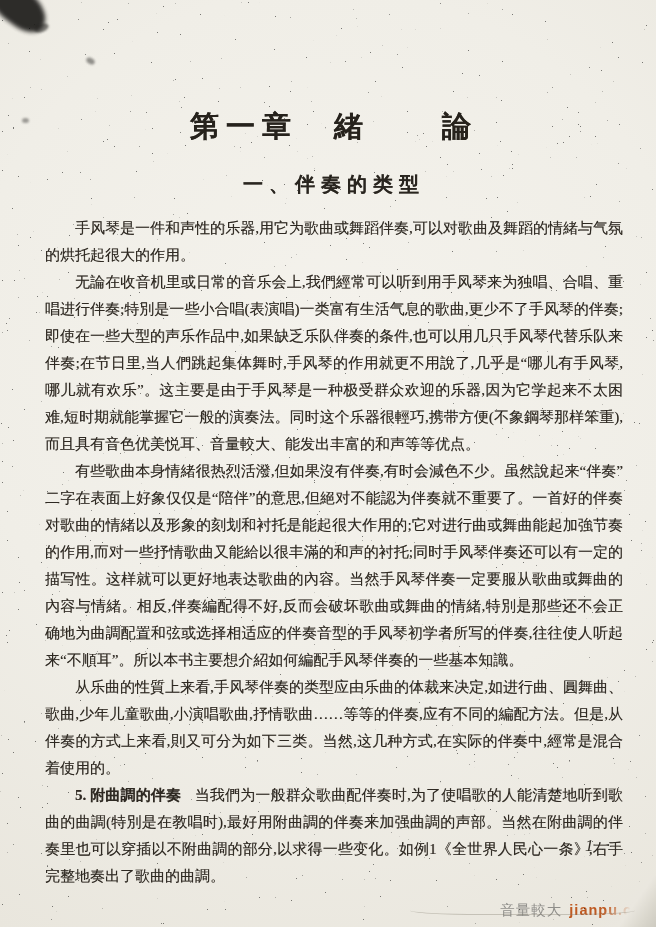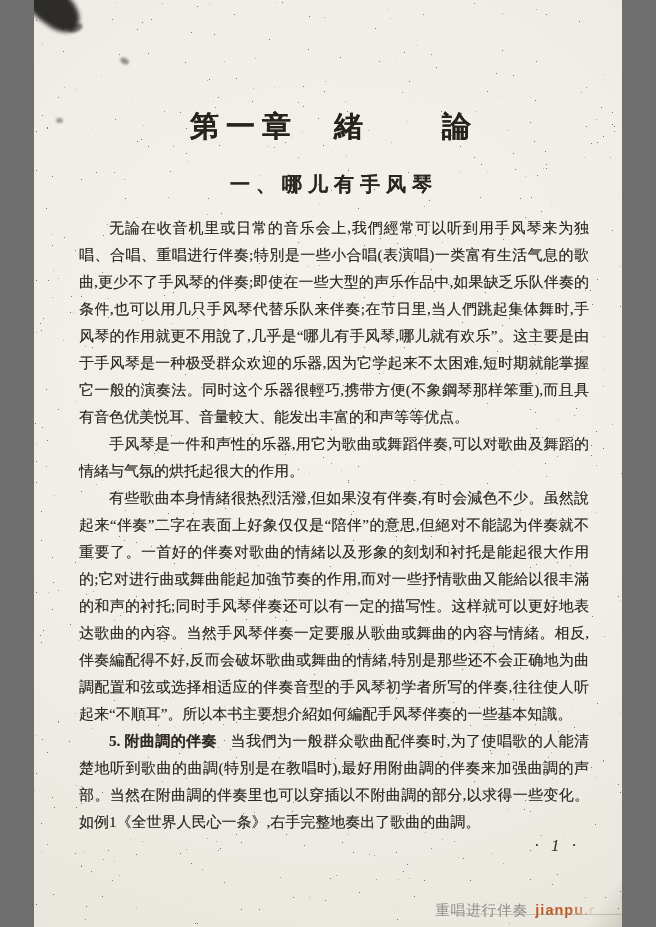--- a/index.html
+++ b/index.html
@@ -1,18 +1,18 @@
 <!DOCTYPE html>
 <html lang="zh"><head>
 <meta charset="utf-8">
 <style>
   html,body { margin:0; padding:0; background:#6e6e6e; }
   .page {
     position:relative;
-    width:588px; height:927px;
+    width:656px; height:927px;
     margin:0 auto;
     overflow:hidden;
     background: radial-gradient(circle at 50% 38%, #f4f2ec 0%, #f0eee7 55%, #e9e6dd 100%);
     font-family:"Liberation Serif","DejaVu Serif",serif;
     color:#2b2620;
   }
   .content { position:absolute; left:45px; right:33px; top:0; }
   .chapter-title {
     margin:106px 0 24px 0;
     text-align:center;
@@ -80,39 +80,40 @@
            opacity:.5; mix-blend-mode:multiply; }
 </style>
 </head>
 <body>
 
 <div class="page">
 
   <main class="content">
     <h1 class="chapter-title">第一章　緒　　論</h1>
 
-    <h2 class="section-title">一、哪儿有手风琴</h2>
+    <h2 class="section-title">一、伴奏的类型</h2>
+
+    <p class="body-par">手风琴是一件和声性的乐器,用它为歌曲或舞蹈伴奏,可以对歌曲及舞蹈的情緒与气氛的烘托起很大的作用。</p>
 
     <p class="body-par">无論在收音机里或日常的音乐会上,我們經常可以听到用手风琴来为独唱、合唱、重唱进行伴奏;特別是一些小合唱(表演唱)一类富有生活气息的歌曲,更少不了手风琴的伴奏;即使在一些大型的声乐作品中,如果缺乏乐队伴奏的条件,也可以用几只手风琴代替乐队来伴奏;在节日里,当人們跳起集体舞时,手风琴的作用就更不用說了,几乎是“哪儿有手风琴,哪儿就有欢乐”。这主要是由于手风琴是一种极受群众欢迎的乐器,因为它学起来不太困难,短时期就能掌握它一般的演奏法。同时这个乐器很輕巧,携带方便(不象鋼琴那样笨重),而且具有音色优美悦耳、音量較大、能发出丰富的和声等等优点。</p>
-
-    <p class="body-par">手风琴是一件和声性的乐器,用它为歌曲或舞蹈伴奏,可以对歌曲及舞蹈的情緒与气氛的烘托起很大的作用。</p>
 
     <p class="body-par">有些歌曲本身情緒很热烈活潑,但如果沒有伴奏,有时会減色不少。虽然說起来“伴奏”二字在表面上好象仅仅是“陪伴”的意思,但絕对不能認为伴奏就不重要了。一首好的伴奏对歌曲的情緒以及形象的刻划和衬托是能起很大作用的;它对进行曲或舞曲能起加強节奏的作用,而对一些抒情歌曲又能給以很丰滿的和声的衬托;同时手风琴伴奏还可以有一定的描写性。这样就可以更好地表达歌曲的內容。当然手风琴伴奏一定要服从歌曲或舞曲的內容与情緒。相反,伴奏編配得不好,反而会破坏歌曲或舞曲的情緒,特別是那些还不会正确地为曲調配置和弦或选择相适应的伴奏音型的手风琴初学者所写的伴奏,往往使人听起来“不順耳”。所以本书主要想介紹如何編配手风琴伴奏的一些基本知識。</p>
 
 
+    <p class="body-par">从乐曲的性質上来看,手风琴伴奏的类型应由乐曲的体裁来决定,如进行曲、圓舞曲、歌曲,少年儿童歌曲,小演唱歌曲,抒情歌曲……等等的伴奏,应有不同的編配方法。但是,从伴奏的方式上来看,則又可分为如下三类。当然,这几种方式,在实际的伴奏中,經常是混合着使用的。</p>
 
     <p class="body-par">
       <b class="par-lead">5. 附曲調的伴奏</b><span>当我們为一般群众歌曲配伴奏时,为了使唱歌的人能清楚地听到歌曲的曲調(特別是在教唱时),最好用附曲調的伴奏来加强曲調的声部。当然在附曲調的伴奏里也可以穿插以不附曲調的部分,以求得一些变化。如例1《全世界人民心一条》,右手完整地奏出了歌曲的曲調。</span>
     </p>
   </main>
 
   <div class="page-number">· 1 ·</div>
 
   <div class="watermark">
-    <span class="wm-site">重唱进行伴奏</span><span class="wm-url">jianpu.cn</span>
+    <span class="wm-site">音量較大</span><span class="wm-url">jianpu.cn</span>
   </div>
 
   <div class="ink ink-a"></div>
   <div class="ink ink-b"></div>
   <div class="ink ink-c"></div>
   <div class="ink ink-d"></div>
   <div class="page-curl"></div>
   <div class="scan-line"></div>
 
   <svg class="noise" width="656" height="927" aria-hidden="true">

